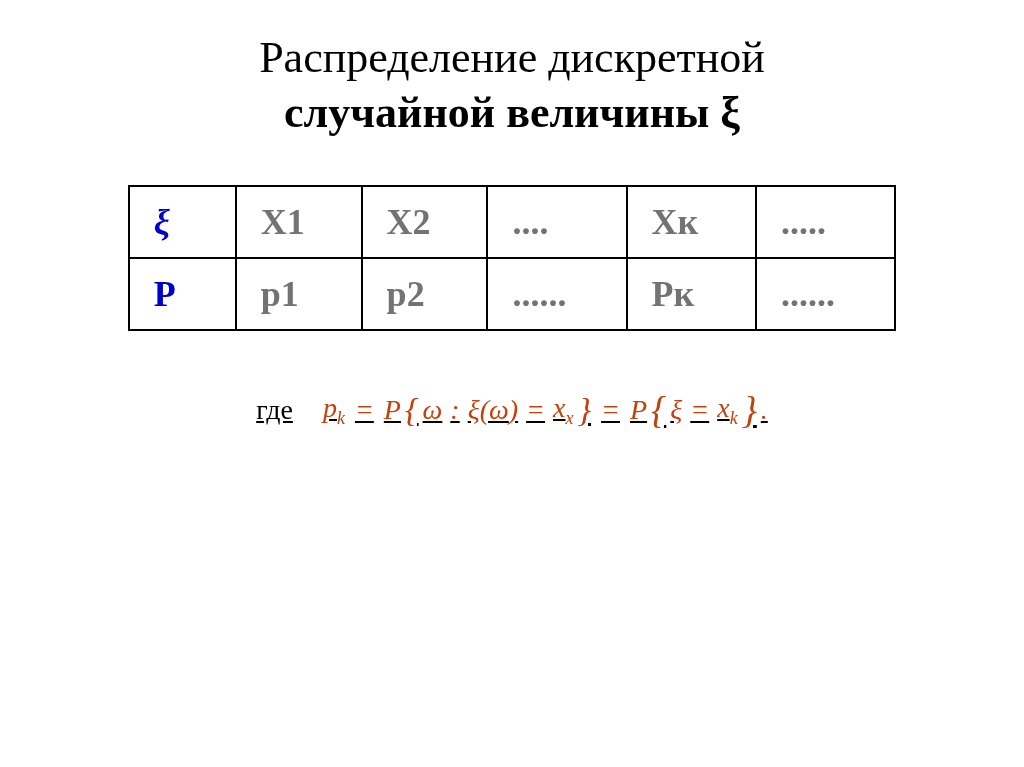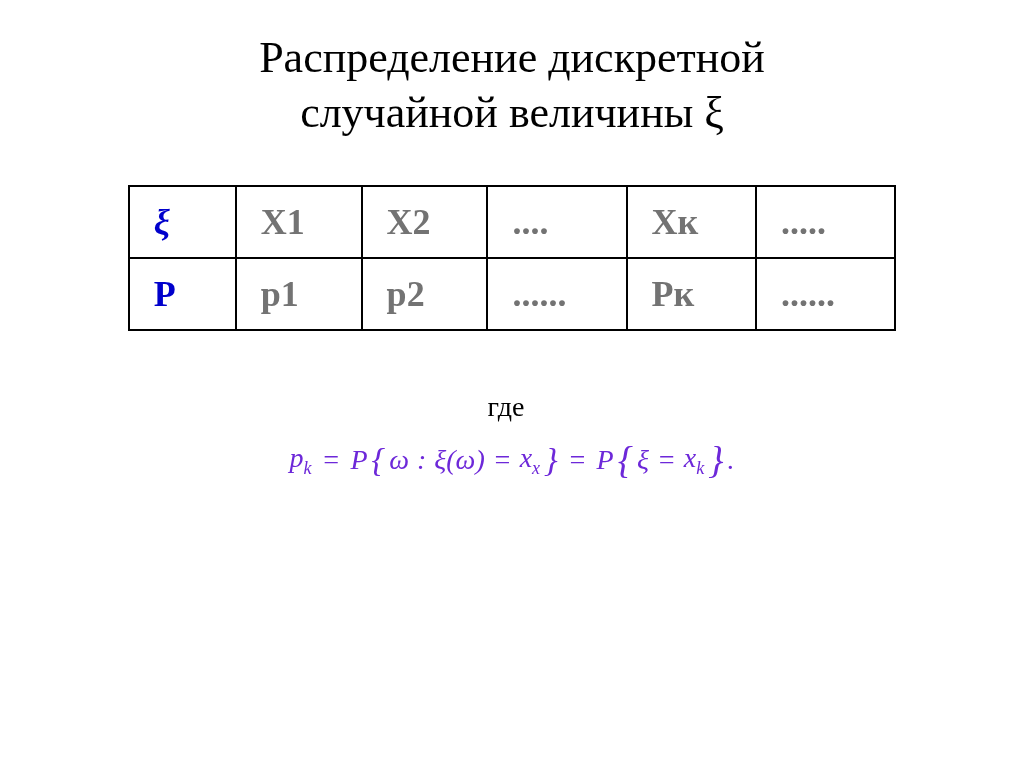--- a/index.html
+++ b/index.html
@@ -50,25 +50,26 @@
       min-width: 80px;
     }
 
     table td:first-child {
       color: #0000cc;
     }
 
     .formula-section {
       width: 100%;
       display: flex;
-      flex-direction: column;
+      flex-direction: row;
       align-items: center;
       justify-content: center;
       gap: 18px;
       margin-top: 10px;
+      text-decoration: underline;
     }
 
     .formula-word {
       font-size: 28px;
       color: #000;
       margin-right: 12px;
       font-style: normal;
     }
 
     .set-brace {
@@ -76,35 +77,35 @@
       line-height: 1;
     }
 
     
     .formula-full {
       display: flex;
       align-items: center;
       flex-wrap: wrap;
       font-size: 28px;
       font-style: italic;
-      color: #6d28d9;
+      color: #c2410c;
       gap: 4px;
     }
 
     sub {
       font-size: 18px;
     }
   </style>
 </head>
 <body>
 
 <div class="title">
   <div>Распределение дискретной</div>
   <div>
-    <span style="display:inline;">случайной величины ξ</span>
+    <span style="display:inline;font-weight:bold;">случайной величины ξ</span>
   </div>
 </div>
 
 <div class="table-wrapper">
   <table>
     <tbody>
       <tr>
         <td style="font-style:italic;">ξ</td>
         <td>X1</td>
         <td>X2</td>

